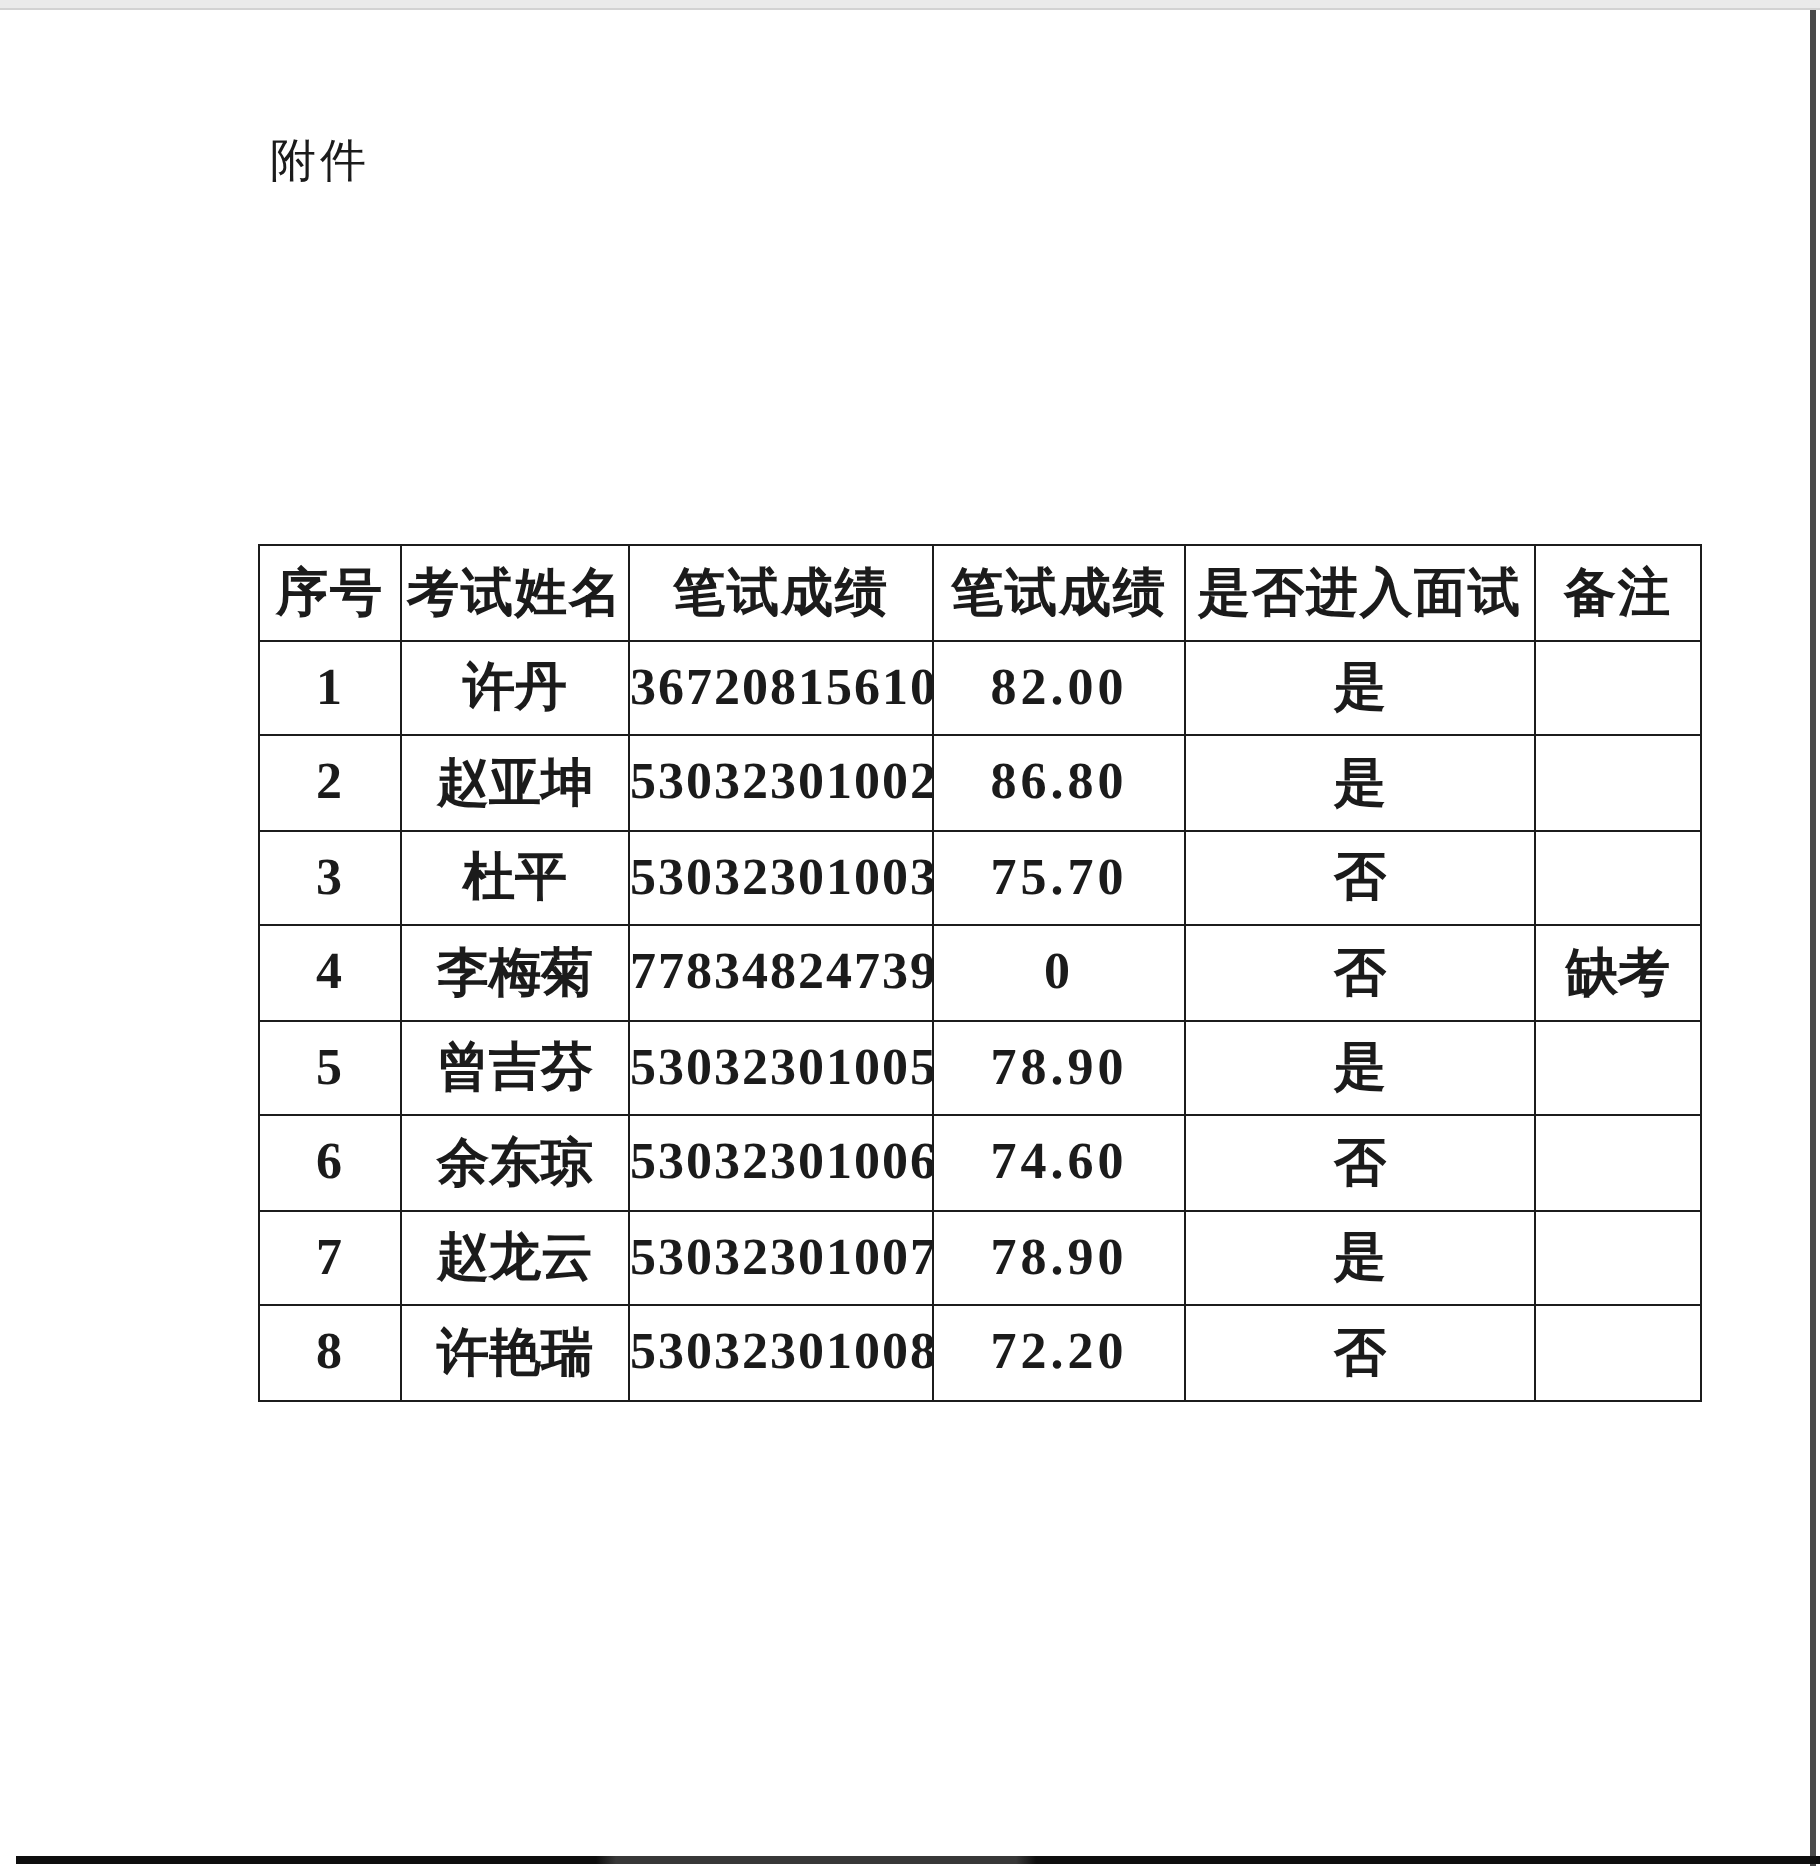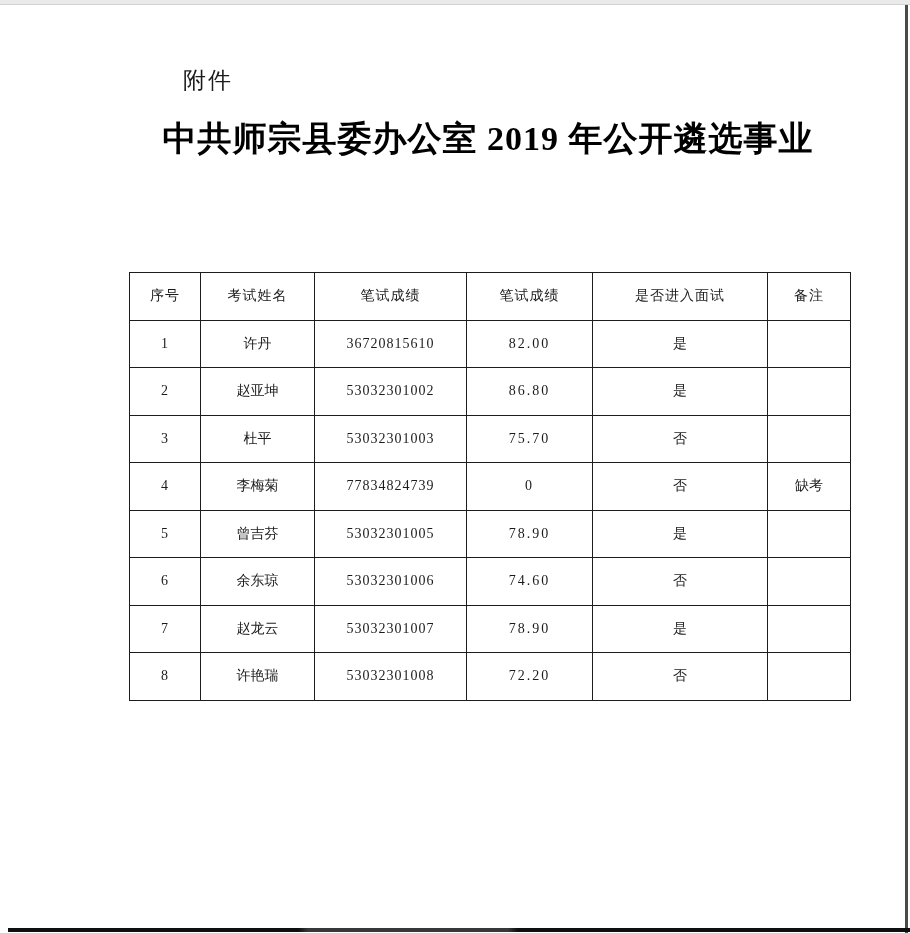--- a/index.html
+++ b/index.html
@@ -43,21 +43,20 @@
   }
 
   
   .attachment {
     position: absolute;
     left: 135px;
     top: 68px;
     font-size: 23px;
     line-height: 26px;
     letter-spacing: 2px;
-    margin-left: 48px;
   }
   .doc-title {
     position: absolute;
     left: 118px;
     top: 110px;
     width: 740px;
     text-align: center;
     font-weight: bold;
     font-size: 34px;
     line-height: 57px;
@@ -73,22 +72,22 @@
     border-collapse: collapse;
     table-layout: fixed;
   }
   table.results th,
   table.results td {
     border: 1.6px solid #1c1c1c;
     text-align: center;
     vertical-align: middle;
     height: 46.5px;
     padding: 0;
-    font-weight: normal;
-    font-size: 14px;
+    font-weight: bold;
+    font-size: 26px;
     overflow: hidden;
     white-space: nowrap;
   }
   table.results th {
     letter-spacing: 1px;
   }
   td.num {
     font-size: 24px;
     letter-spacing: 1px;
   }
@@ -100,21 +99,20 @@
 </head>
 <body>
 
 <div class="top-strip"></div>
 <div class="right-edge"></div>
 <div class="bottom-edge"></div>
 
 <div class="attachment">附件</div>
 
 <div class="doc-title">
-  <div>中共师宗县委办公室 2019 年公开遴选事业</div>
 </div>
 
 <table class="results">
   <colgroup>
       <col style="width: 71px;">
       <col style="width: 114px;">
       <col style="width: 152px;">
       <col style="width: 126px;">
       <col style="width: 175px;">
       <col style="width: 83px;">

